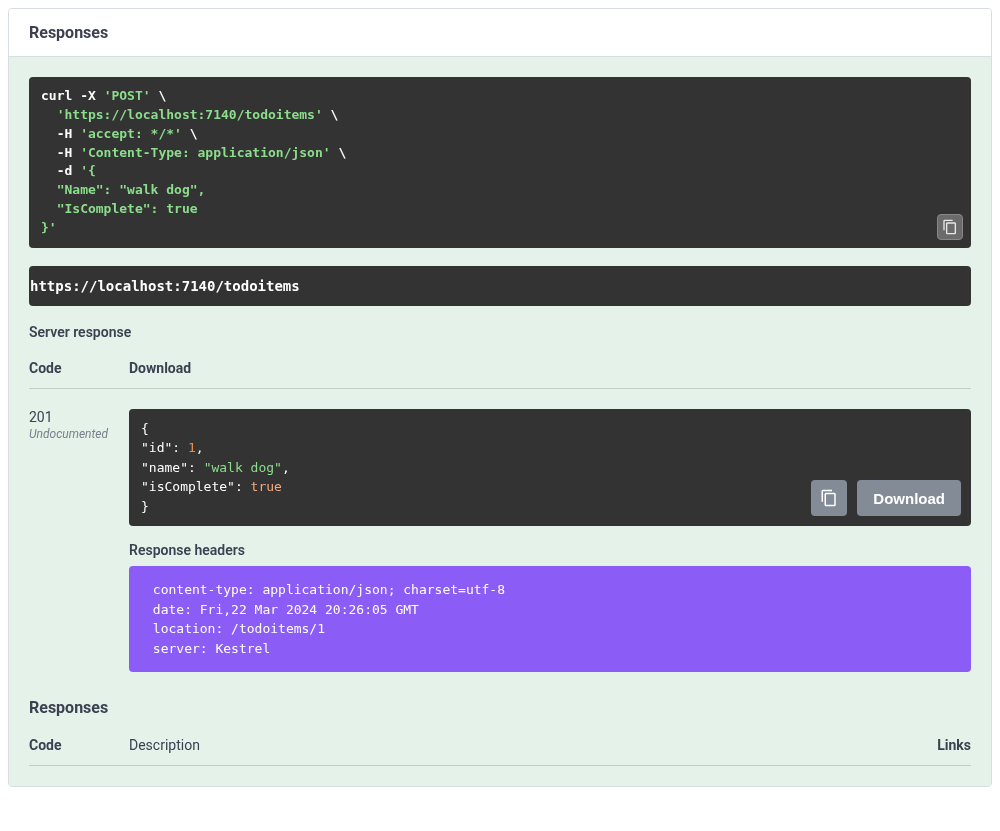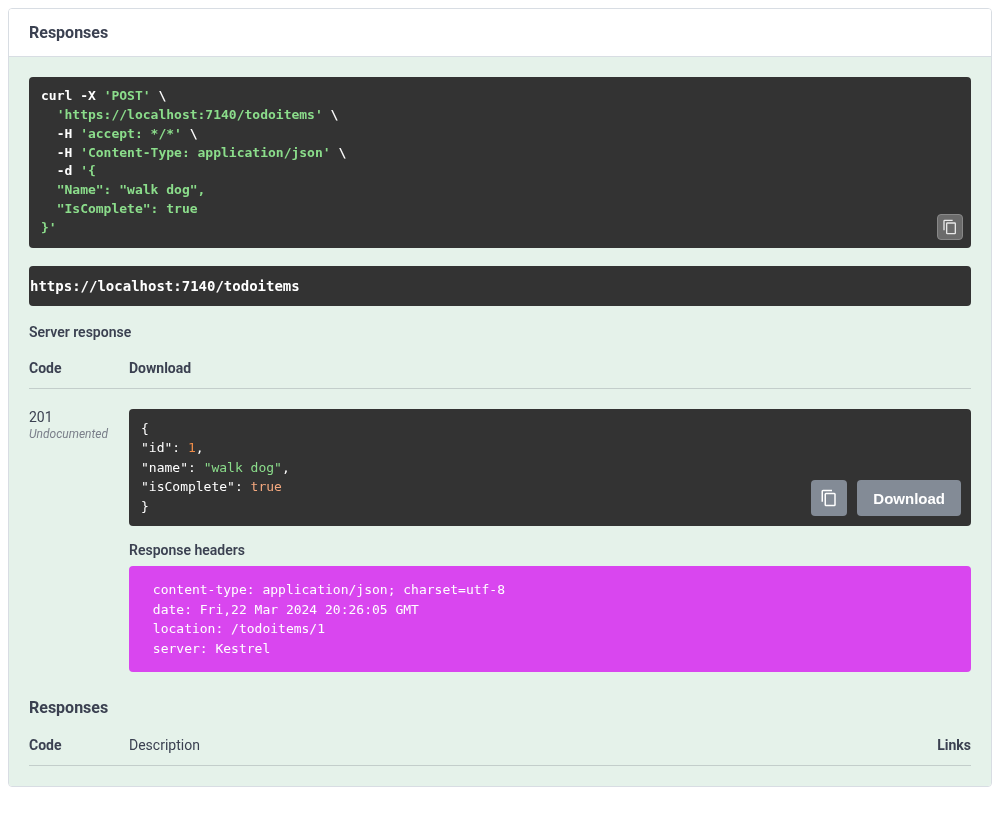--- a/index.html
+++ b/index.html
@@ -146,21 +146,21 @@
     border: none;
     border-radius: 4px;
     padding: 0 16px;
     height: 36px;
     color: #ffffff;
     font-weight: 700;
     font-size: 15px;
     cursor: pointer;
   }
   .headers-block {
-    background: #d946ef;
+    background: #8b5cf6;
     color: #ffffff;
     border-radius: 4px;
     padding: 14px 16px;
     font-family: "Consolas","Menlo",monospace;
     font-size: 13px;
     line-height: 1.5;
     white-space: pre;
     margin-bottom: 20px;
   }
 

